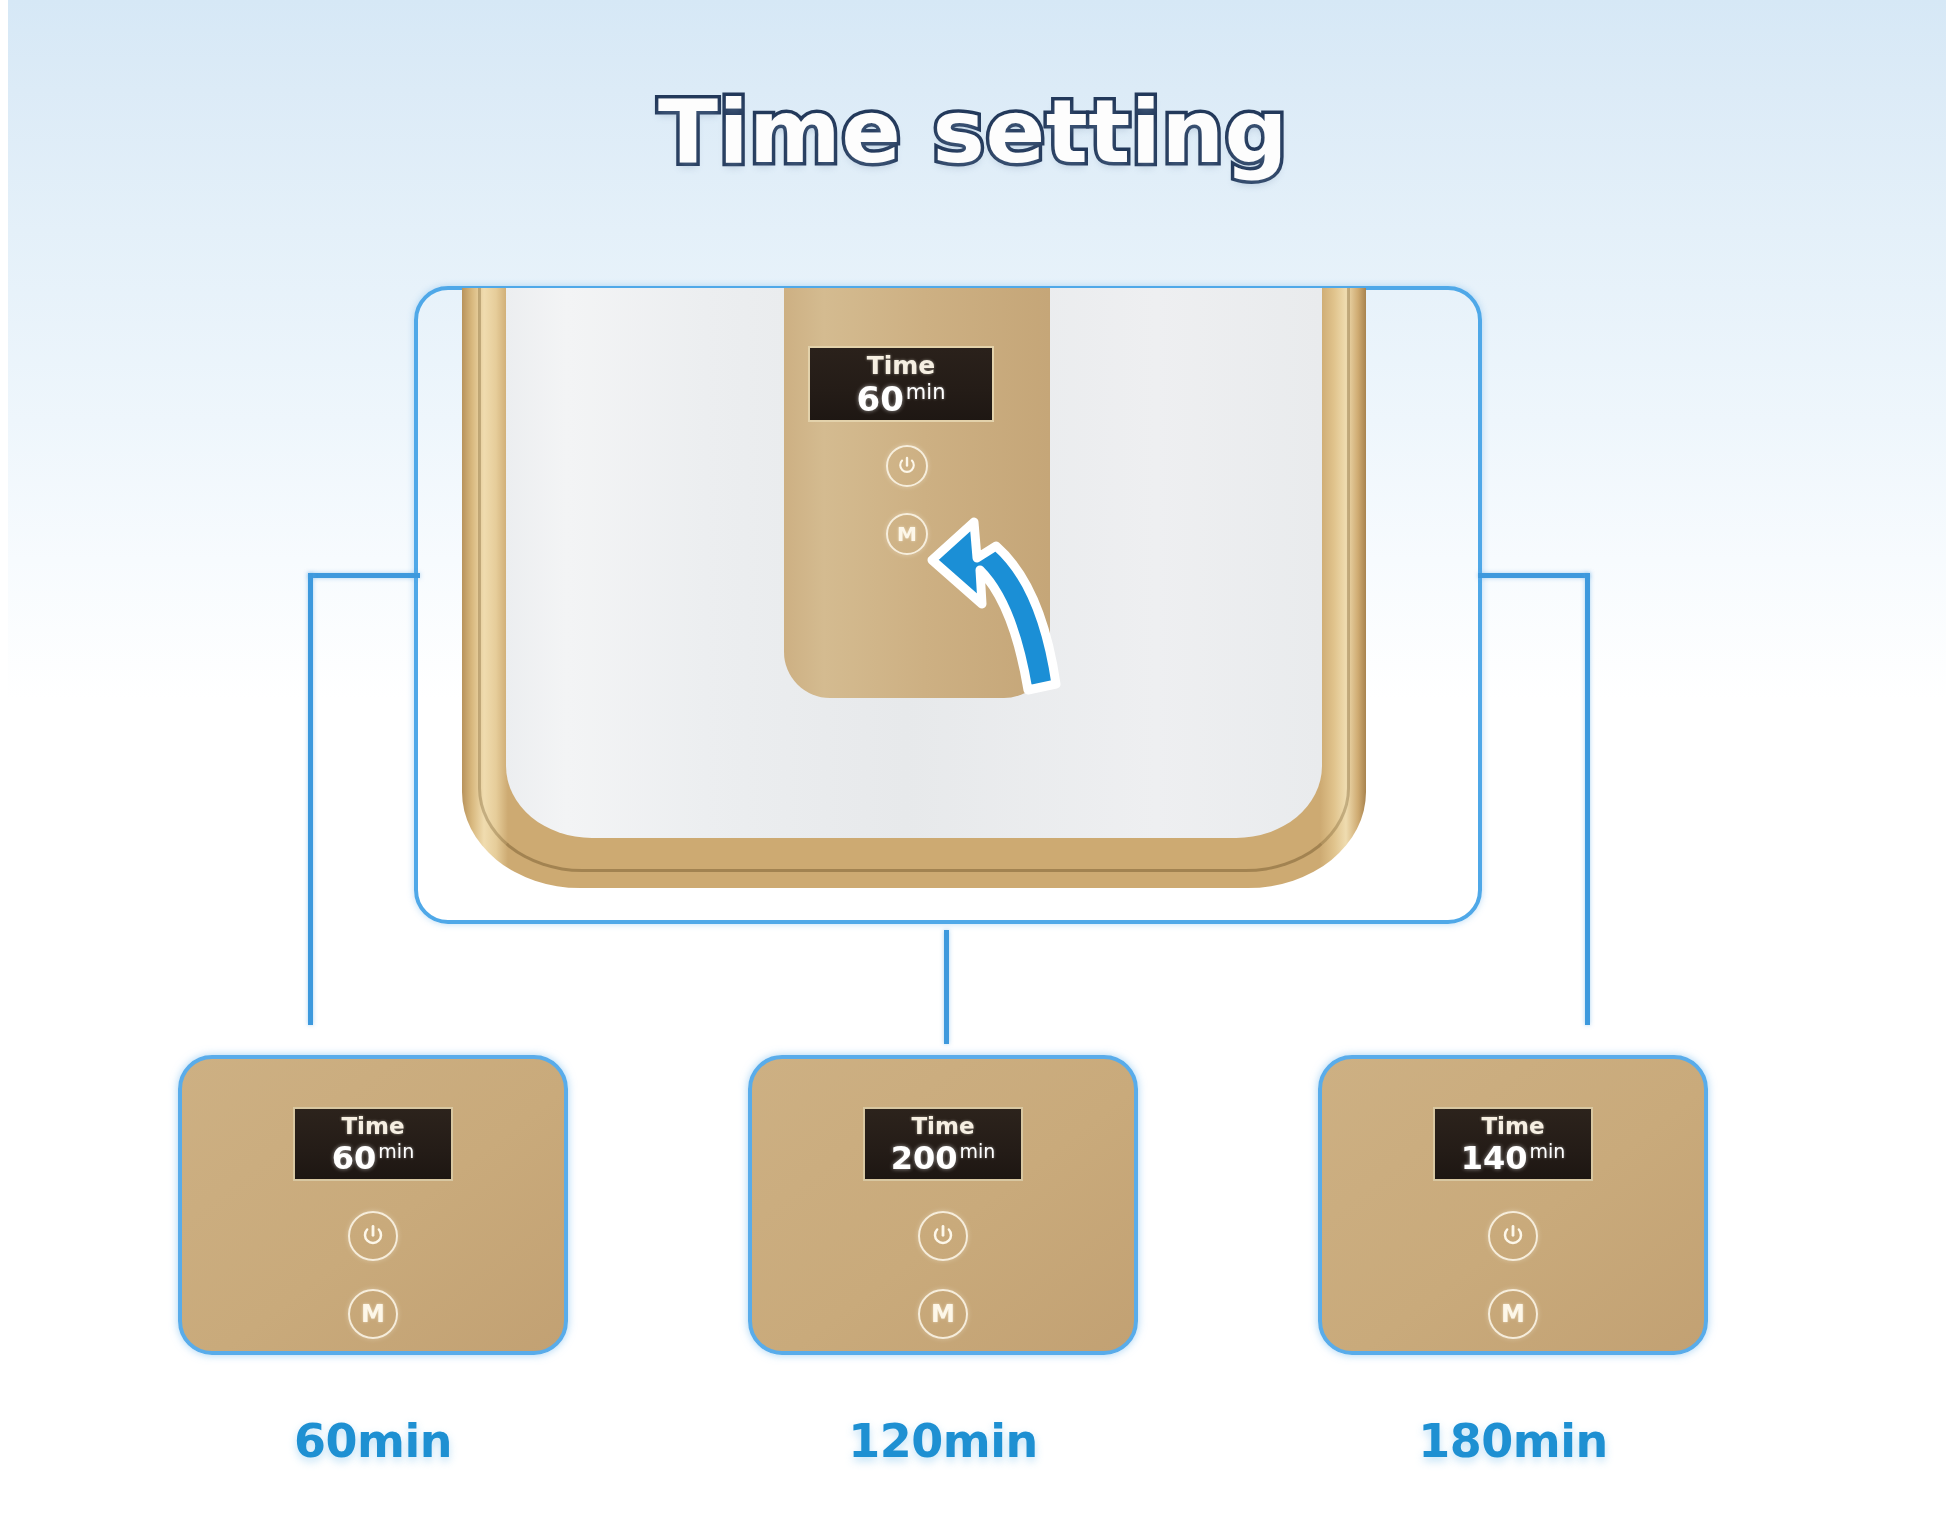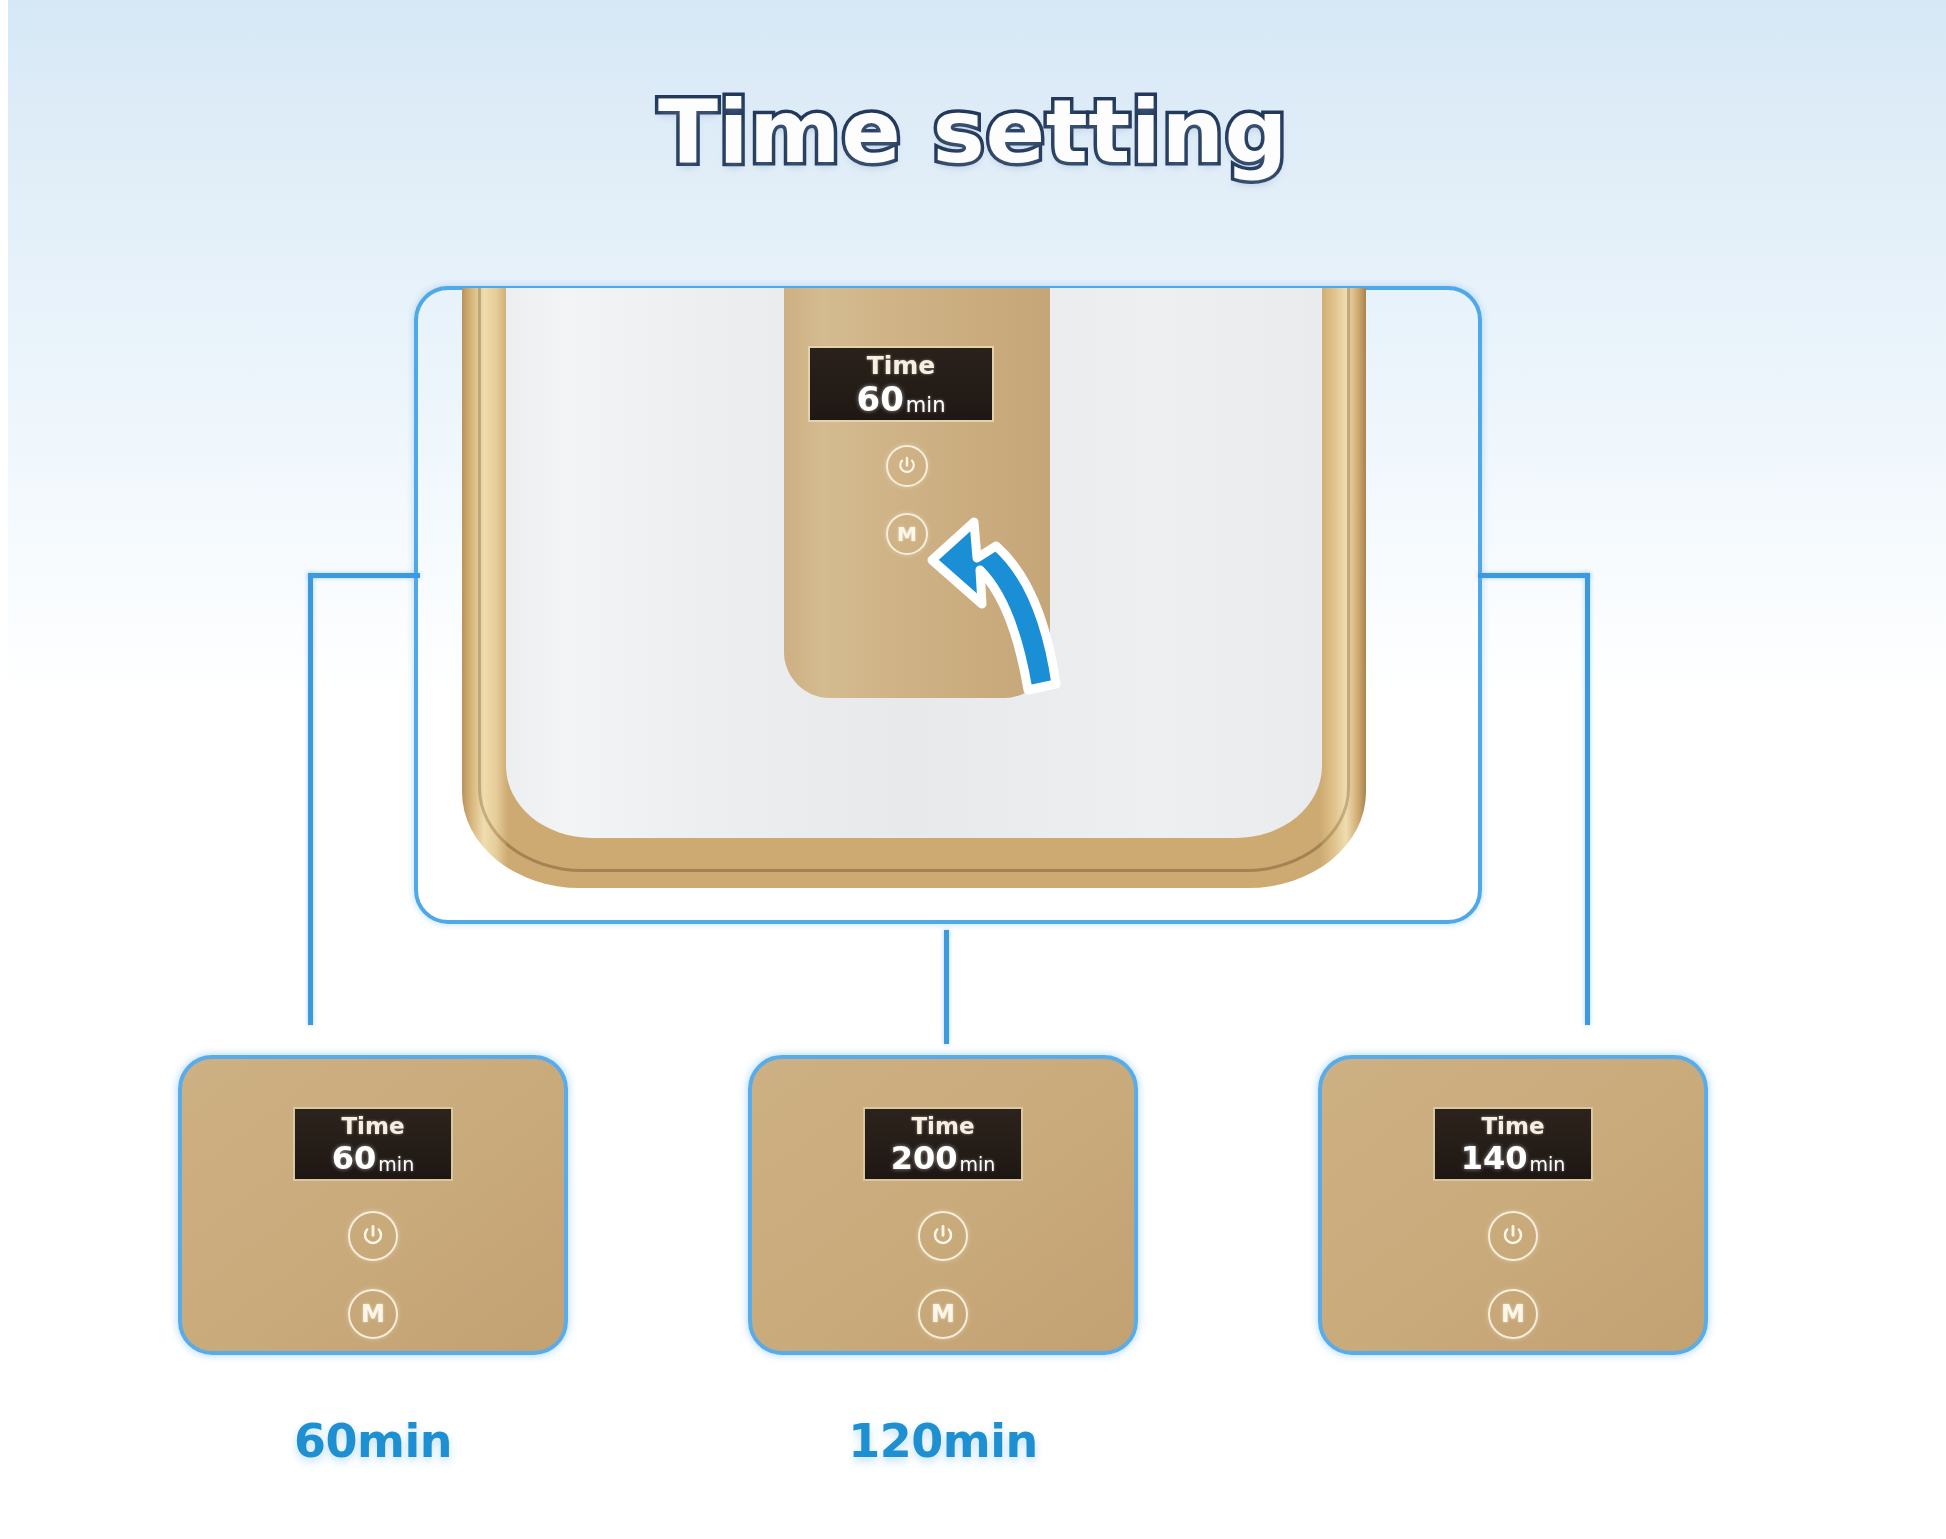--- a/index.html
+++ b/index.html
@@ -174,21 +174,21 @@
   .disp-label {
     color: #f6efe2;
     font-weight: bold;
     font-size: 25px;
     line-height: 1;
     font-family: "DejaVu Sans", sans-serif;
     text-shadow: 0 0 3px rgba(246,239,226,0.5);
   }
   .disp-value-row {
     display: flex;
-    align-items: flex-end;
+    align-items: flex-start;
     line-height: 1;
     margin-top: 4px;
   }
   .disp-value {
     color: #ffffff;
     font-weight: bold;
     font-size: 34px;
     line-height: 1;
     font-family: "DejaVu Sans", sans-serif;
     text-shadow: 0 0 4px rgba(255,255,255,0.55);
@@ -452,14 +452,15 @@
         <path d="M6.6 6.0 A7.4 7.4 0 1 0 17.4 6.0" stroke="#fdf7e9" stroke-width="2.3" stroke-linecap="round" fill="none"></path>
       </svg>
     </div>
     <div class="touch-btn thumb-m-btn">
       <span class="btn-m-letter">M</span>
     </div>
   </div>
 
   <div class="caption" id="caption-0">60min</div>
   <div class="caption" id="caption-1">120min</div>
+  <div class="caption" id="caption-2">180min</div>
 
 </div>
 
 </body></html>

